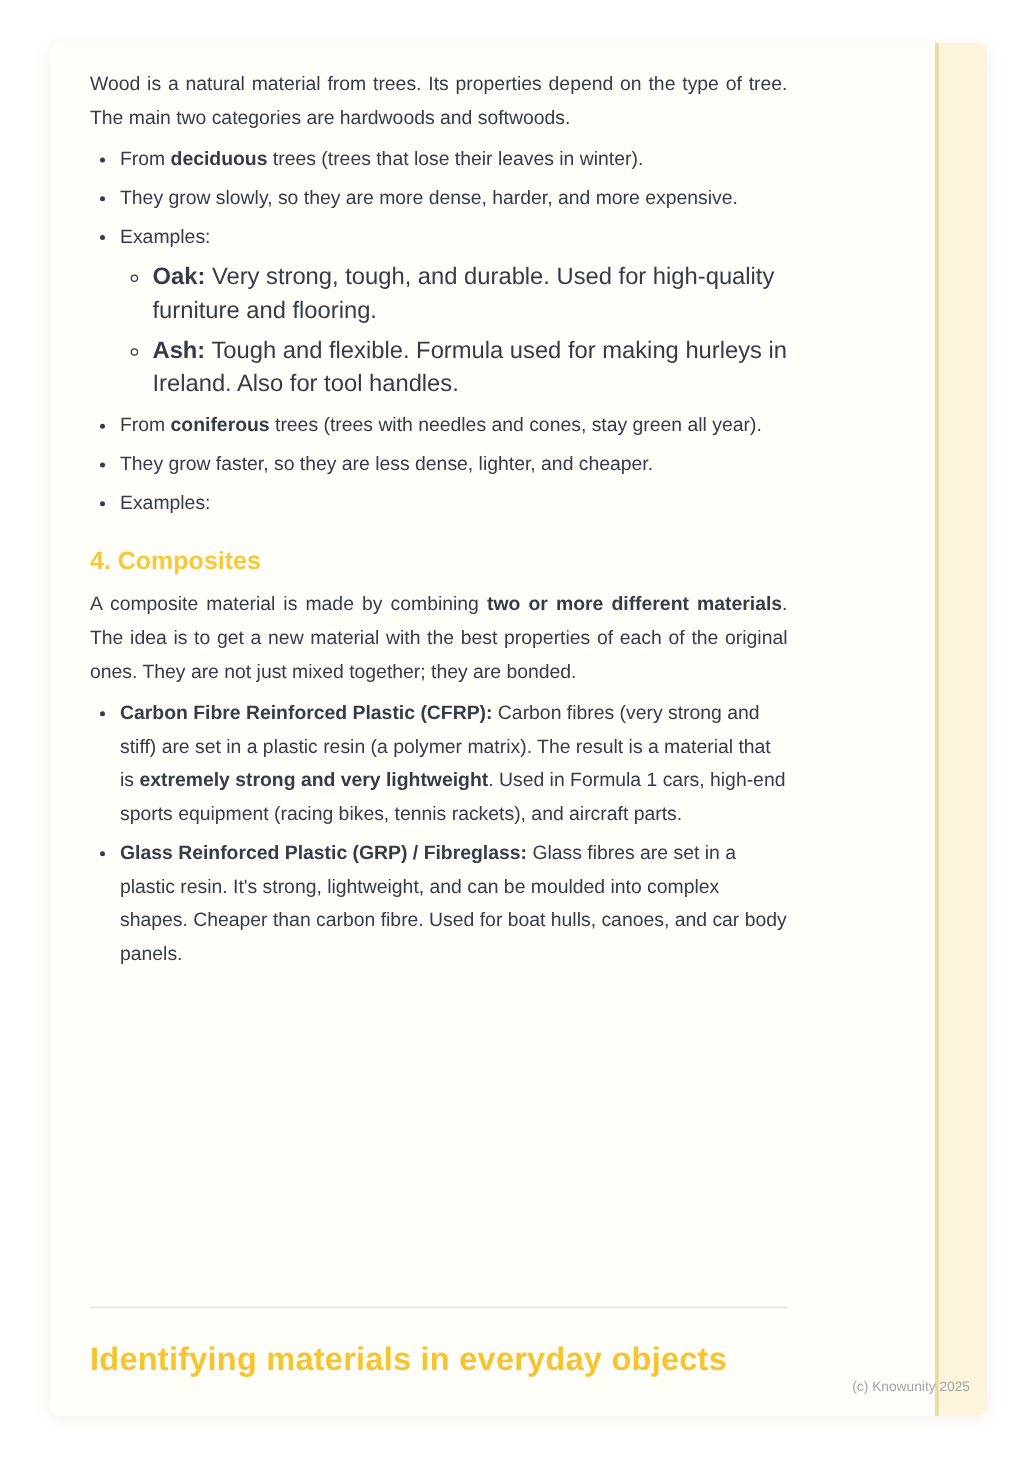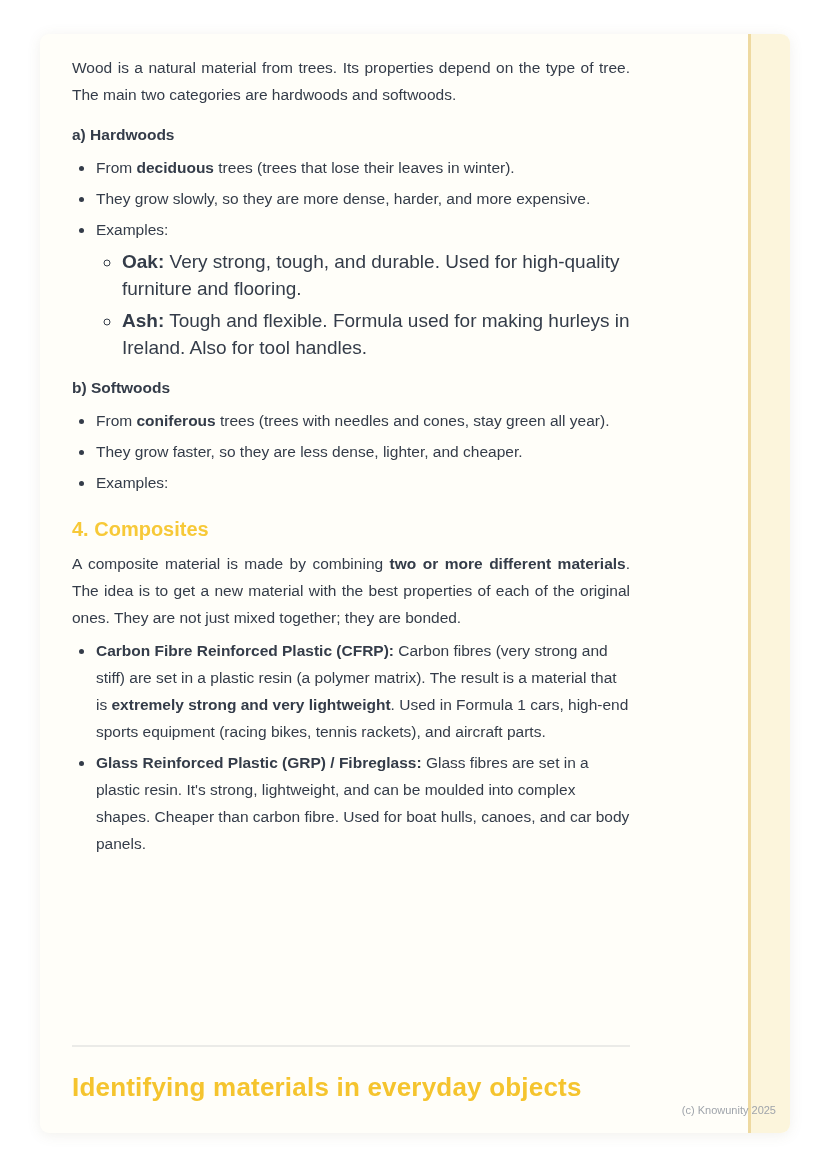--- a/index.html
+++ b/index.html
@@ -78,30 +78,28 @@
   }
 </style>
 </head>
 <body>
 
 <div class="card">
   <div class="accent-strip"></div>
   <div class="content">
     <div class="flow" id="doc-flow">
         <p class="para justify"><span>Wood is a natural material from trees. Its properties depend on the type of tree. The main two categories are hardwoods and softwoods.</span></p>
-        <h4 class="subheading">a) Hardwoods</h4>
         <ul class="list">
           <li><span>From </span><b>deciduous</b><span> trees (trees that lose their leaves in winter).</span></li>
           <li><span>They grow slowly, so they are more dense, harder, and more expensive.</span></li>
           <li><span>Examples:</span><ul class="sublist">
               <li><b>Oak:</b><span> Very strong, tough, and durable. Used for high-quality furniture and flooring.</span></li>
               <li><b>Ash:</b><span> Tough and flexible. Formula used for making hurleys in Ireland. Also for tool handles.</span></li>
             </ul></li>
         </ul>
-        <h4 class="subheading">b) Softwoods</h4>
         <ul class="list">
           <li><span>From </span><b>coniferous</b><span> trees (trees with needles and cones, stay green all year).</span></li>
           <li><span>They grow faster, so they are less dense, lighter, and cheaper.</span></li>
           <li><span>Examples:</span></li>
         </ul>
         <h3 class="section-heading">4. Composites</h3>
         <p class="para justify"><span>A composite material is made by combining </span><b>two or more different materials</b><span>. The idea is to get a new material with the best properties of each of the original ones. They are not just mixed together; they are bonded.</span></p>
         <ul class="list">
           <li><b>Carbon Fibre Reinforced Plastic (CFRP):</b><span> Carbon fibres (very strong and stiff) are set in a plastic resin (a polymer matrix). The result is a material that is </span><b>extremely strong and very lightweight</b><span>. Used in Formula 1 cars, high-end sports equipment (racing bikes, tennis rackets), and aircraft parts.</span></li>
           <li><b>Glass Reinforced Plastic (GRP) / Fibreglass:</b><span> Glass fibres are set in a plastic resin. It's strong, lightweight, and can be moulded into complex shapes. Cheaper than carbon fibre. Used for boat hulls, canoes, and car body panels.</span></li>

